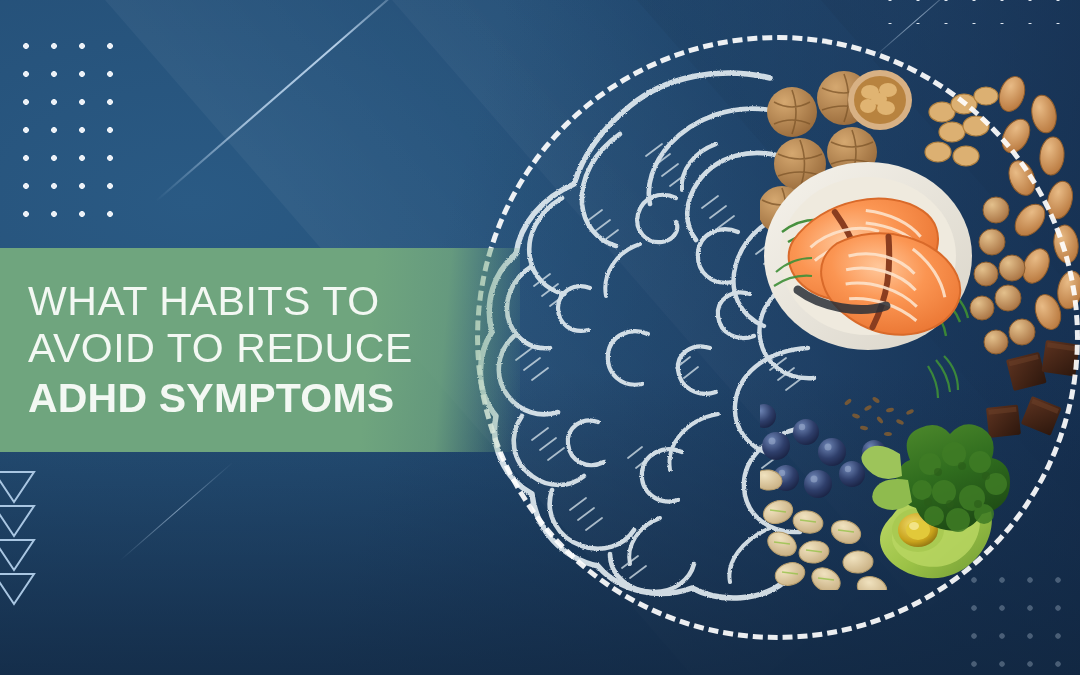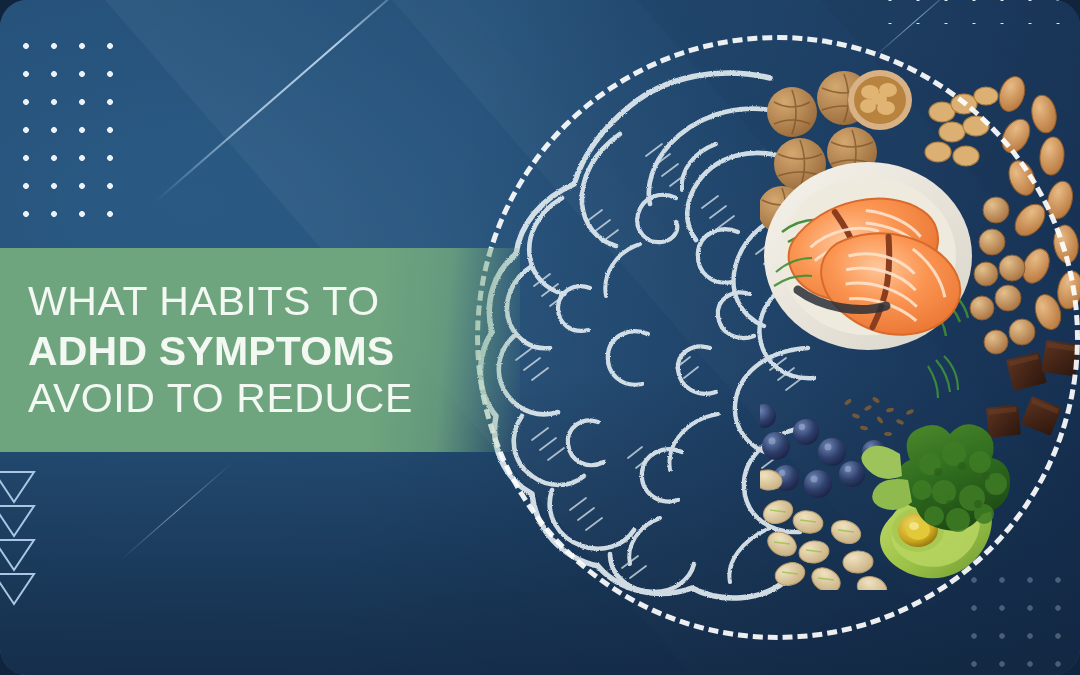--- a/index.html
+++ b/index.html
@@ -5,21 +5,20 @@
 <style>
   html,body{margin:0;padding:0;background:#10243d;}
   *{box-sizing:border-box;}
 
   #stage{
     position:relative;
     width:1080px;height:675px;
     overflow:hidden;
     font-family:"Liberation Sans", sans-serif;
     background:#255078;
-    border-radius:27px;
   }
 
   
   .bg-base{
     position:absolute;inset:0;
     background:
       radial-gradient(120% 110% at 18% 30%, #2a5a84 0%, #255078 38%, #1f456c 68%, #1a3a5e 100%);
   }
   .bg-right-dark{
     position:absolute;inset:0;
@@ -503,18 +502,18 @@
         <polygon points="2,36 42,36 22,66"></polygon>
         <polygon points="2,70 42,70 22,100"></polygon>
         <polygon points="2,104 42,104 22,134"></polygon>
       </g>
     </svg>
   </div>
 
   <div class="banner">
     <div class="banner-inner">
       <div class="title-line">WHAT HABITS TO</div>
+      <div class="title-line">AVOID TO REDUCE</div>
       <div class="title-line bold">ADHD SYMPTOMS</div>
-      <div class="title-line">AVOID TO REDUCE</div>
     </div>
   </div>
 
 </div>
 
 </body></html>

